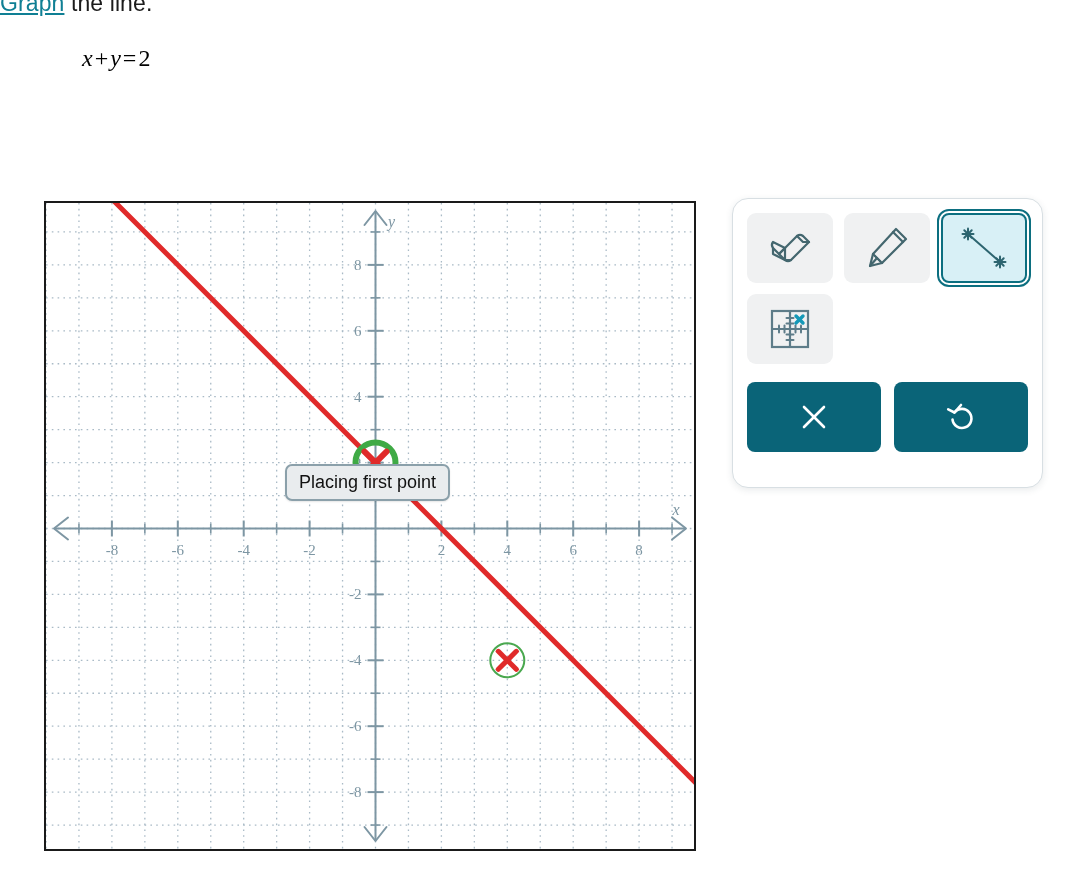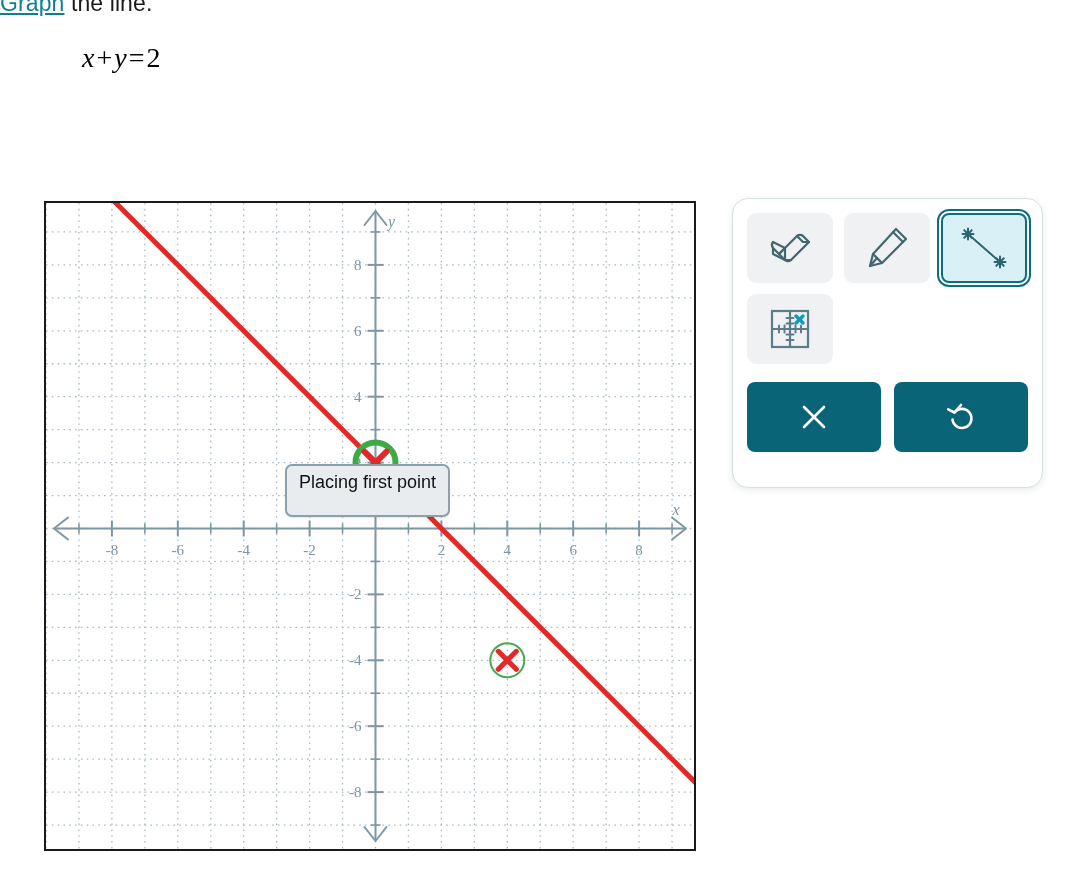--- a/index.html
+++ b/index.html
@@ -33,21 +33,21 @@
     text-underline-offset: 2px;
     cursor: pointer;
   }
 
   
   #equation {
     position: absolute;
     left: 82px;
     top: 42px;
     font-family: "Liberation Serif", serif;
-    font-size: 28px;
+    font-size: 24px;
     line-height: 32px;
     white-space: nowrap;
     color: #000;
   }
   #equation .v {
     font-style: italic;
   }
   #equation .op {
     font-style: normal;
     padding: 0 2px;
@@ -72,21 +72,21 @@
   }
 
   
   #placing-tooltip {
     position: absolute;
     left: 285px;
     top: 464px;
     background: #e9ecee;
     border: 2px solid #8ba0aa;
     border-radius: 7px;
-    padding: 5px 12px 22px 12px;
+    padding: 5px 12px 6px 12px;
     font-size: 18px;
     line-height: 22px;
     color: #111;
     white-space: nowrap;
     box-shadow: 0 1px 2px rgba(0,0,0,0.10);
   }
 
   
   #toolbar {
     position: absolute;

